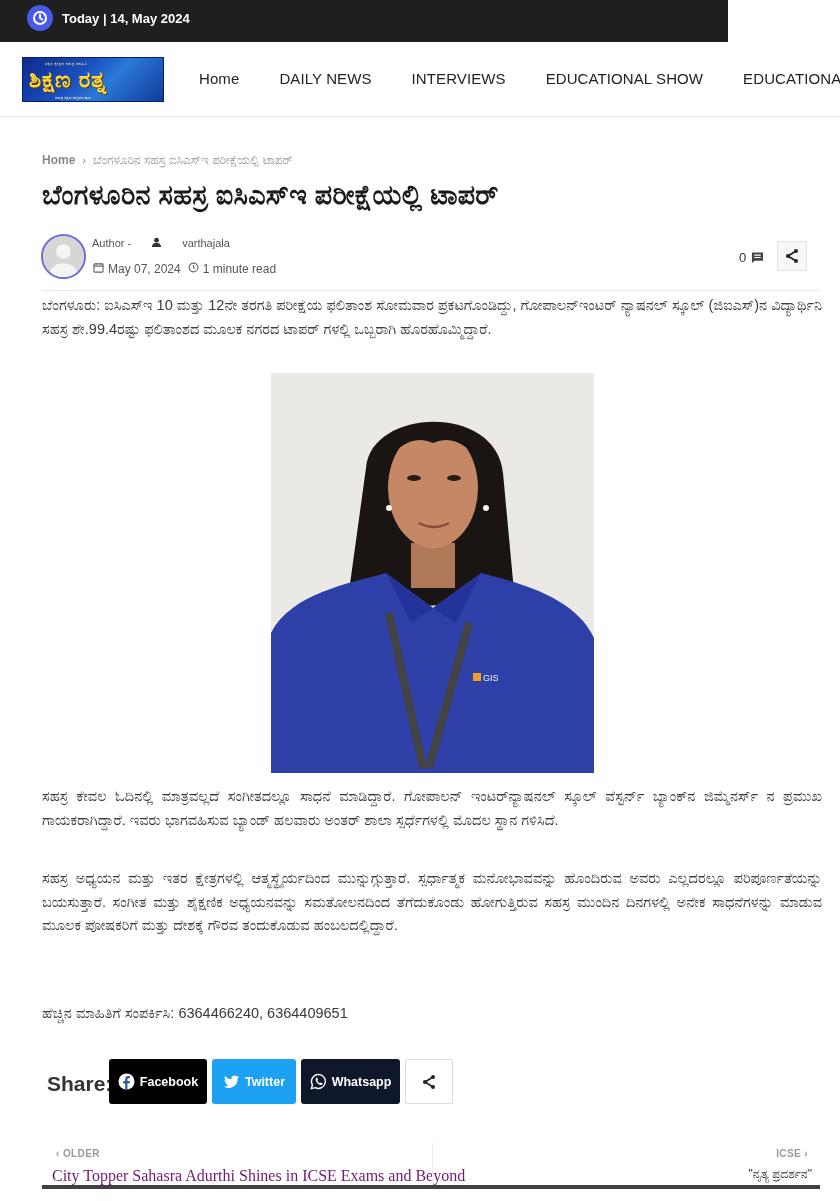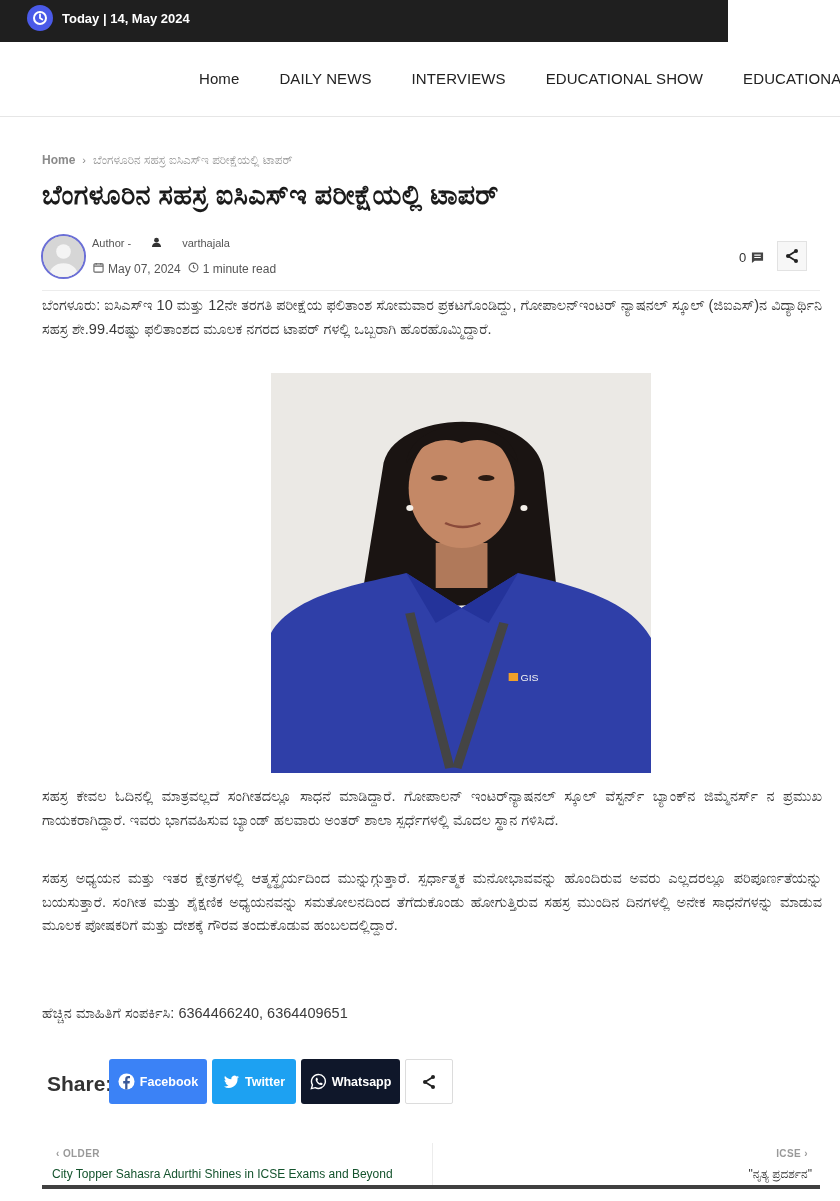--- a/index.html
+++ b/index.html
@@ -44,55 +44,60 @@
   .meta-divider { position: absolute; left: 42px; top: 290px; width: 778px; height: 1px; background: #ececec; }
 
   
   .para { position: absolute; left: 42px; width: 780px; font-size: 14.5px; line-height: 23.5px; color: #3a3a3a; text-align: justify; text-align-last: left; }
   .p1 { top: 294px; }
   .p2 { top: 785px; }
   .p3 { top: 867px; }
   .p4 { top: 1002px; }
 
   
-  .photo { position: absolute; left: 271px; top: 373px; width: 380px; height: 400px; background: #ecebe8; overflow: hidden; }
+  .photo { position: absolute; left: 271px; top: 373px; width: 323px; height: 400px; background: #ecebe8; overflow: hidden; }
   .photo svg { width: 100%; height: 100%; }
 
   
   .share-label { position: absolute; left: 47px; top: 1072px; font-size: 21px; font-weight: bold; color: #333; }
   .sbtn { position: absolute; top: 1059px; height: 45px; border-radius: 3px; color: #fff; font-size: 12.5px; font-weight: bold; display: flex; align-items: center; justify-content: center; gap: 5px; }
   .sbtn svg { width: 17px; height: 17px; }
-  .sbtn-fb { left: 109px; width: 98px; background: #3b82f6; }
+  .sbtn-fb { left: 109px; width: 98px; background: #000000; }
   .sbtn-tw { left: 212px; width: 84px; background: #1da1f2; }
   .sbtn-wa { left: 301px; width: 99px; background: #0f172a; }
   .sbtn-more { left: 405px; width: 48px; background: #fff; border: 1px solid #dcdcdc; border-radius: 2px; }
   .sbtn-more svg { width: 16px; height: 16px; }
 
   
   .postnav { position: absolute; left: 42px; top: 1143px; width: 778px; height: 46px; border-bottom: 4px solid #404040; }
   .postnav .divider { position: absolute; left: 390px; top: 0; width: 1px; height: 42px; background: #ececec; }
   .older-label { position: absolute; left: 14px; top: 5px; font-size: 10px; font-weight: bold; color: #999; letter-spacing: 0.4px; }
-  .older-title { position: absolute; left: 10px; top: 24px; font-size: 12px; color: #14532d; white-space: nowrap; }
+  .older-title { position: absolute; left: 10px; top: 24px; font-size: 16px; color: #701a75; white-space: nowrap; font-family: Liberation Serif, serif; }
   .newer-label { position: absolute; right: 12px; top: 5px; font-size: 10px; font-weight: bold; color: #999; letter-spacing: 0.4px; }
   .newer-title { position: absolute; right: 8px; top: 24px; font-size: 12px; color: #333; white-space: nowrap; }
 </style>
 </head>
 <body>
 
 <div class="topbar">
   <span class="clock-badge">
     <svg viewBox="0 0 16 16">
         <circle cx="8" cy="8" r="6" fill="none" stroke="#fff" stroke-width="2"></circle>
         <path d="M8 4.5V8l2.3 1.6" fill="none" stroke="#fff" stroke-width="1.8" stroke-linecap="round"></path>
       </svg>
   </span>
   <span class="today">Today | 14, May 2024</span>
 </div>
 
 <div class="header">
+  <div class="logo">
+    <span class="logo-small">ಶಿಕ್ಷಣ ಕ್ಷೇತ್ರದ ಸಮಗ್ರ ಮಾಹಿತಿ</span>
+    <span class="logo-text">ಶಿಕ್ಷಣ ರತ್ನ</span>
+    <span class="logo-tag">ಸಮಗ್ರ ಶಿಕ್ಷಣ ಸುದ್ದಿಗಳ ತಾಣ</span>
+  </div>
   <nav class="nav">
     <a class="nav-item">Home</a>
     <a class="nav-item">DAILY NEWS</a>
     <a class="nav-item">INTERVIEWS</a>
     <a class="nav-item">EDUCATIONAL SHOW</a>
     <a class="nav-item">EDUCATIONAL DI</a>
   </nav>
 </div>
 
 <div class="breadcrumb">

